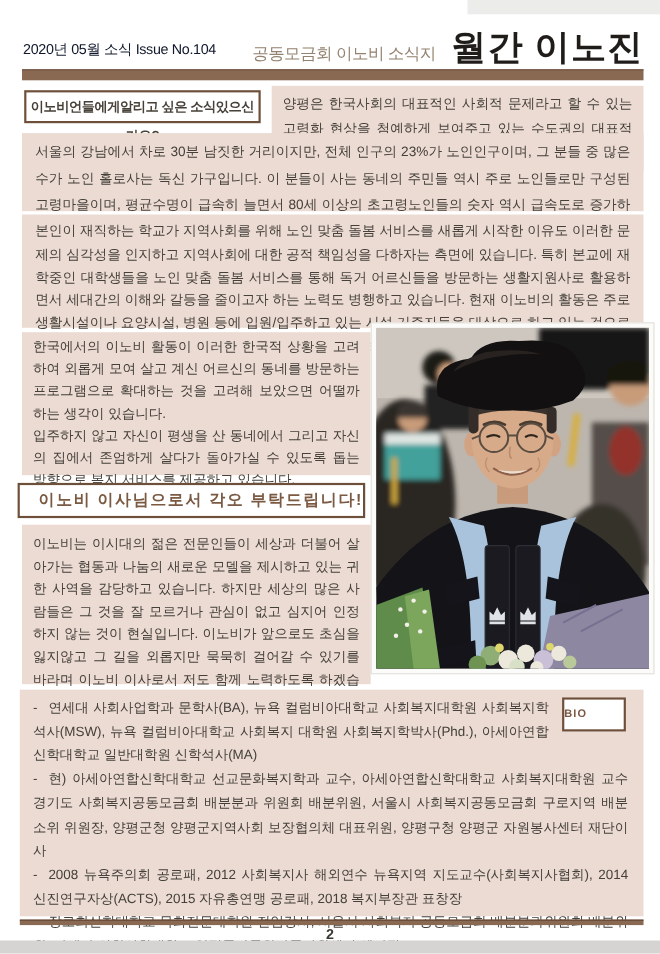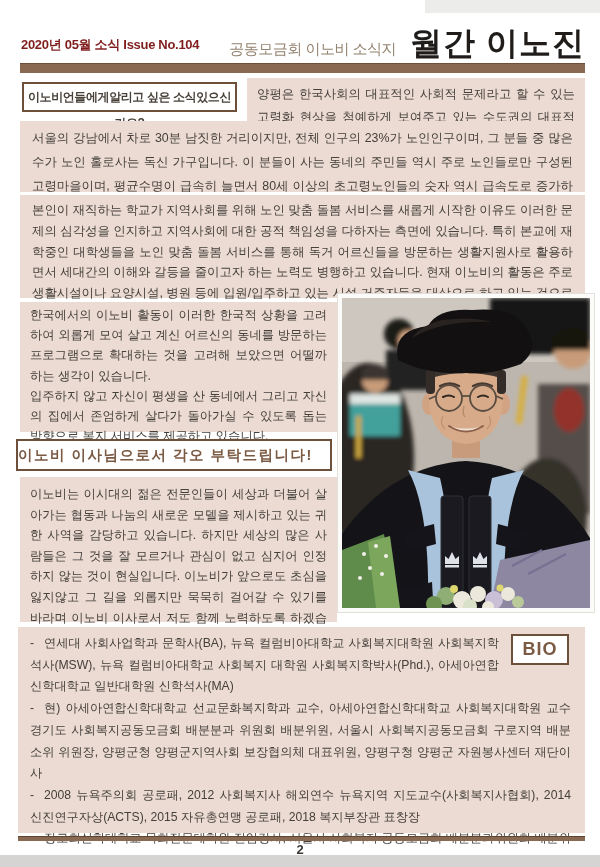--- a/index.html
+++ b/index.html
@@ -4,57 +4,57 @@
 <style>
   html,body{margin:0;padding:0;background:#e9e7e5;}
   .page{
     position:relative;width:600px;height:867px;background:#ffffff;overflow:hidden;
     font-family:"Liberation Sans","DejaVu Sans",sans-serif;color:#45403a;
   }
   .corner-tr{position:absolute;top:0;right:0;width:175px;height:13px;background:#ececeb;}
   .edge-bottom{position:absolute;top:855px;left:0;width:600px;height:12px;background:#d6d4d2;}
 
   
-  .issue{position:absolute;left:21px;top:36px;font-size:13px;font-weight:bold;color:#7f1d1d;letter-spacing:-0.3px;}
+  .issue{position:absolute;left:21px;top:36px;font-size:13px;font-weight:normal;color:#0f172a;letter-spacing:-0.3px;}
   .mast{position:absolute;right:15px;top:22px;display:flex;align-items:baseline;gap:14px;}
   .org{font-size:15px;color:#93826f;letter-spacing:-0.5px;}
   .masthead{font-size:32px;font-weight:bold;color:#1f1c19;letter-spacing:1px;}
   .rule{position:absolute;left:20px;top:63px;width:565px;height:9px;background:#8a6953;border-top:1px solid #6d4f3a;}
 
   
   .beige{background:#ebdbd3;}
   .qbox{position:absolute;left:22px;top:82px;width:211px;height:26px;background:#fff;
     border:2px solid #6e4f3a;text-align:center;line-height:26px;font-size:12px;font-weight:bold;
     color:#474038;letter-spacing:-0.4px;}
   .introbox{position:absolute;left:247px;top:78px;width:318px;padding:5px 10px 4px;
     font-size:12.4px;line-height:23px;text-align:justify;}
   .p1{position:absolute;left:20px;top:121px;width:541px;height:60px;padding:5px 12px 6px;
     font-size:12.4px;line-height:24px;text-align:justify;}
   .p2{position:absolute;left:20px;top:195px;width:541px;height:93px;padding:5px 12px;
     font-size:12.4px;line-height:20.8px;text-align:justify;}
   .p34{position:absolute;left:20px;top:302px;width:297px;height:124px;padding:3px 10px;
     font-size:12.3px;line-height:20.2px;text-align:justify;}
   .p34 p{margin:0;}
   .titlebox{position:absolute;left:16px;top:439px;width:312px;height:28px;background:#fff;
-    border:2px solid #6e4f3a;text-align:left;line-height:28px;font-size:14.5px;font-weight:bold;
+    border:2px solid #6e4f3a;text-align:right;line-height:28px;font-size:14.5px;font-weight:bold;
     color:#7b5a43;letter-spacing:1.5px;}
   .p5{position:absolute;left:20px;top:477px;width:297px;height:131px;padding:7px 10px;
     font-size:12.3px;line-height:20.6px;text-align:justify;}
 
   
   .photo{position:absolute;left:337px;top:293px;width:258px;height:320px;margin:0;
     background:#fbfbfa;border:1px solid #e3e0da;box-sizing:border-box;padding:4px;}
   .photo svg{display:block;width:248px;height:310px;}
 
   
   .biobox{position:absolute;left:18px;top:627px;width:567px;height:206px;box-sizing:border-box;
     padding:6px 14px 5px 12px;font-size:12.2px;line-height:21.7px;text-align:justify;}
   .biobox p{margin:0;}
   .biolabel{float:right;width:54px;height:27px;border:2px solid #6e4f3a;background:#fff;
-    text-align:center;line-height:27px;font-weight:bold;color:#7b5a43;font-size:18px;
+    text-align:left;line-height:27px;font-weight:bold;color:#7b5a43;font-size:10px;
     letter-spacing:1px;margin:1px 2px 8px 12px;}
   .dash{display:inline-block;min-width:14px;}
 
   .bottomrule{position:absolute;left:18px;top:836px;width:567px;height:4px;background:#8a6953;border-top:1px solid #5f4430;}
   .pagenum{position:absolute;left:0;top:842px;width:600px;text-align:center;
     font-size:13px;font-weight:bold;color:#3c3833;}
 </style>
 </head>
 <body>
 

